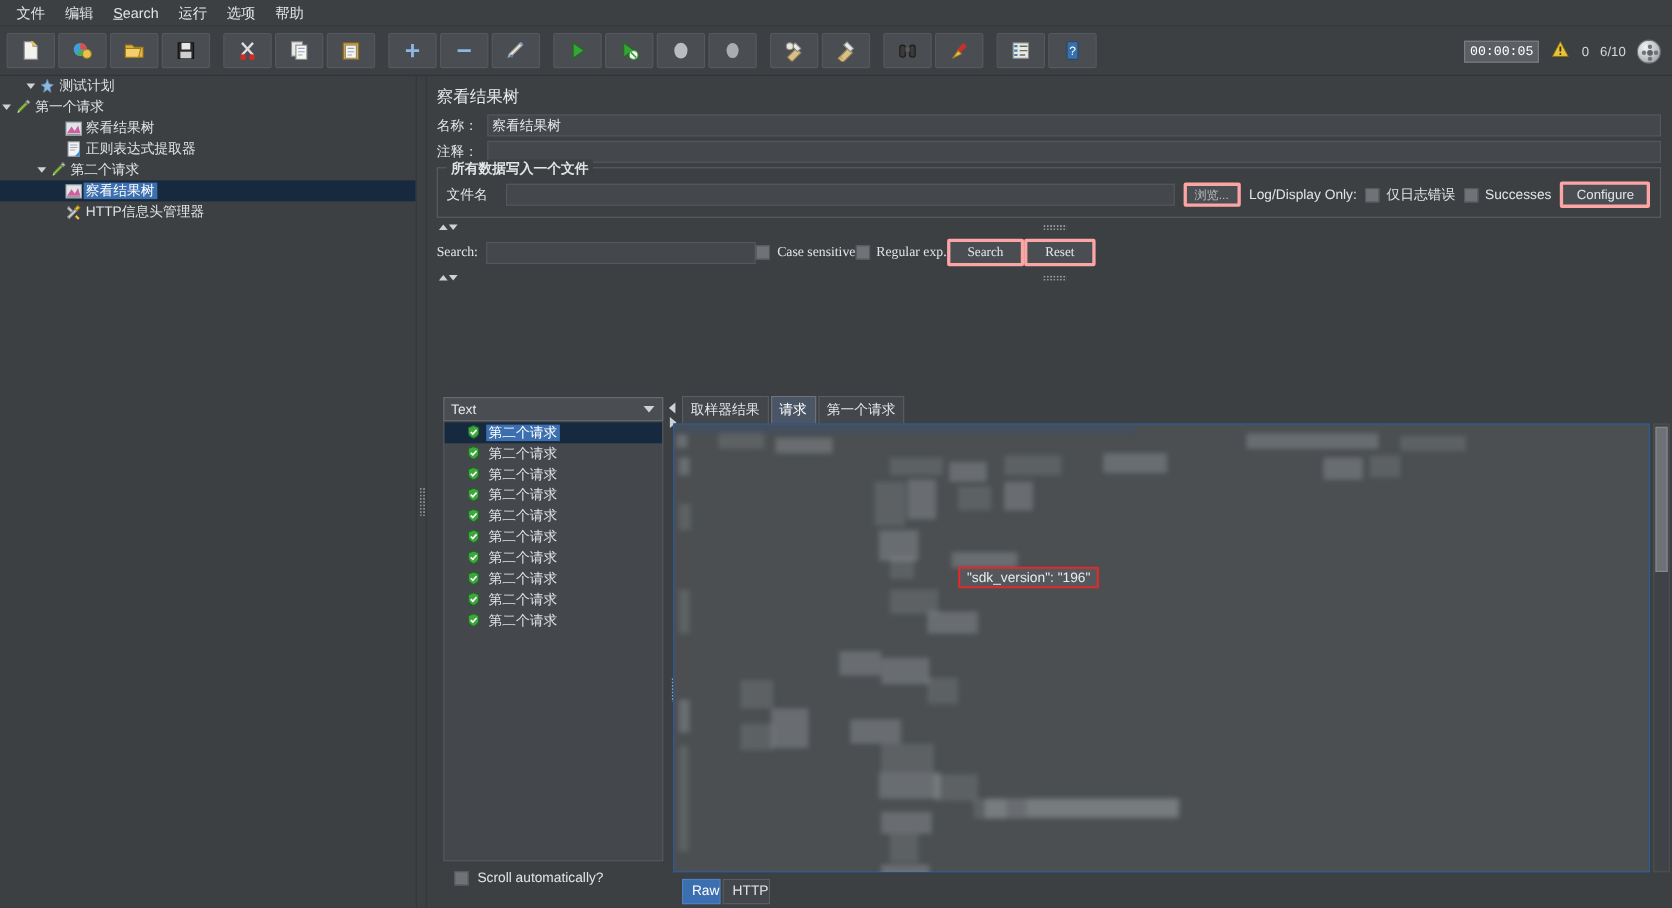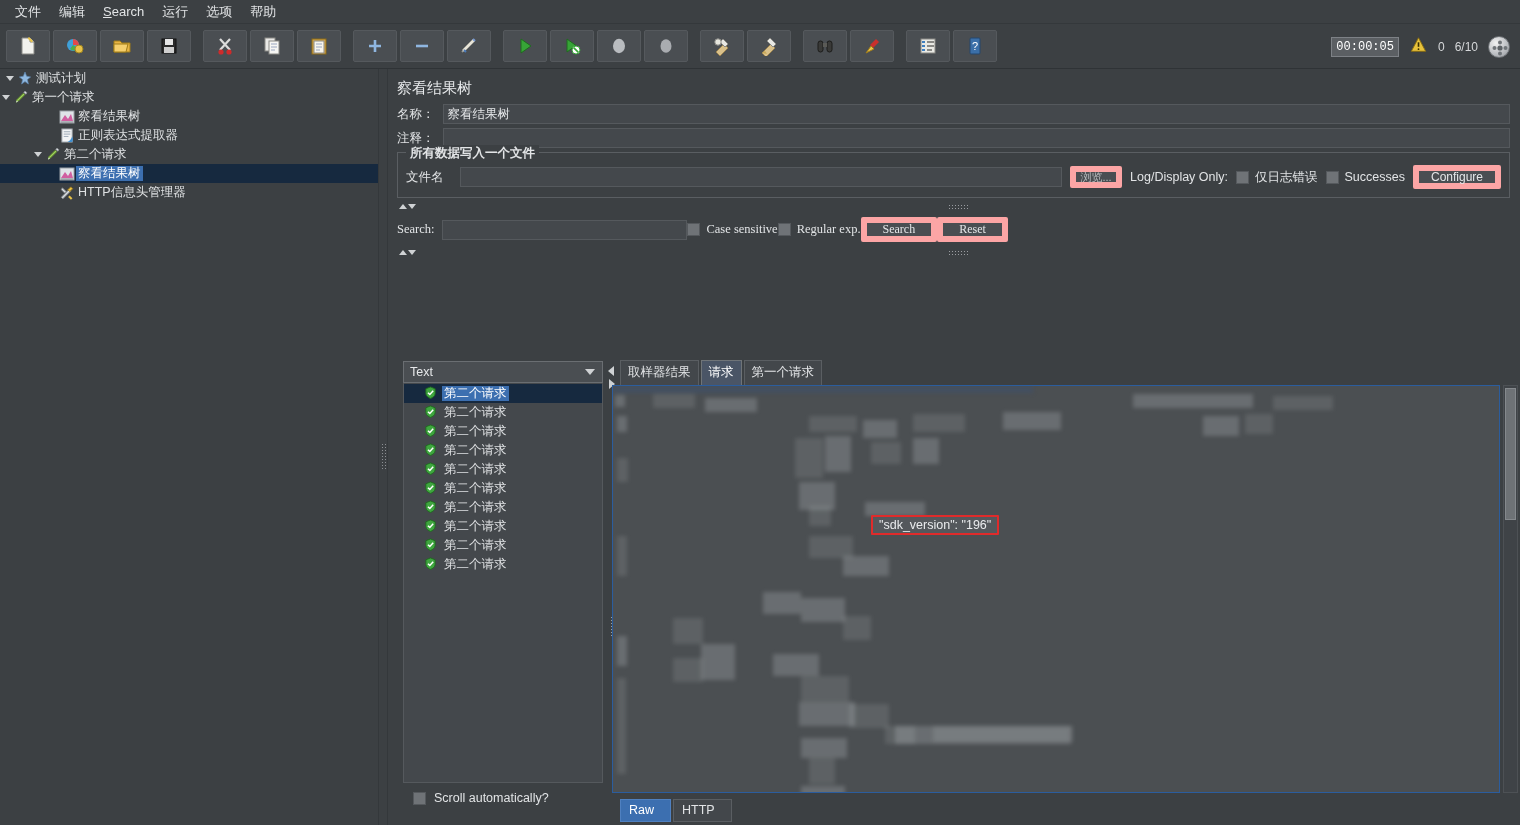--- a/index.html
+++ b/index.html
@@ -110,21 +110,21 @@
   }
   .groupbox {
     margin: 4px 10px 4px 8px; border: 1px solid #5a5e62; position: relative;
     padding: 12px 8px 8px 8px;
   }
   .groupbox > .gb-title {
     position: absolute; top: -8px; left: 8px; background: #3c4043;
     padding: 0 4px; font-size: 12.5px; color: #e2e4e6; font-weight: bold;
   }
   .btn {
-    background: #4a4e52; border: 6px solid #fca5a5; color: #e4e6e8;
+    background: #4a4e52; border: 3px solid #fca5a5; color: #e4e6e8;
     font-size: 12px; height: 24px; padding: 0 12px; border-radius: 2px;
     display: inline-flex; align-items: center; justify-content: center;
     cursor: default; white-space: nowrap;
   }
   .btn.small { height: 22px; font-size: 11px; padding: 0 8px; color: #b9bcbf; }
   .checkbox {
     width: 13px; height: 13px; background: #6f7377; border: 1px solid #55595d;
     display: inline-block; flex: 0 0 13px;
   }
   .cb-wrap { display: inline-flex; align-items: center; gap: 6px; }
@@ -216,21 +216,21 @@
   }
   .vscroll .thumb {
     position: absolute; left: 1px; top: 2px; width: 11px; height: 132px;
     background: #6e7276; border: 1px solid #85898d;
   }
   .bottom-tabs {
     position: absolute; left: 0; bottom: 0; height: 26px;
     display: flex; align-items: flex-start; gap: 2px; padding-left: 8px;
   }
   .btab {
-    font-size: 12.5px; color: #e2e4e6; padding: 3px 16px 4px 8px;
+    font-size: 12.5px; color: #e2e4e6; padding: 3px 0 4px 8px;
     border: 1px solid #5a5e62; background: #43474b; cursor: default;
   }
   .btab.active { background: #3c6fb0; color: #ffffff; border-color: #4f80c0; }
 </style>
 </head>
 <body>
 
 <div id="app">
 
   <div class="menubar">
@@ -449,21 +449,21 @@
             <circle cx="5.5" cy="11" r="2" fill="#6f7478"></circle>
             <circle cx="16.5" cy="11" r="2" fill="#6f7478"></circle>
             <circle cx="11" cy="11" r="2.6" fill="#5d6266"></circle>
           </svg>
       </span>
     </div>
   </div>
 
   <div class="tree-panel">
 
-    <div class="tree-row" style="padding-left:4px">
+    <div class="tree-row" style="padding-left:22px">
       <span class="twisty">
           <i></i>
         </span>
       <span class="ticon">
         <svg width="14" height="15" viewBox="0 0 14 15">
             <path d="M7 1l1.6 4.2L12.6 6 9.4 8.6 10.4 13 7 10.6 3.6 13l1-4.4L1.4 6l4-0.8z" fill="#8fb8e0" stroke="#5f86b0" stroke-width=".7"></path>
           </svg>
       </span>
       <span class="lbl">测试计划</span>
     </div>

